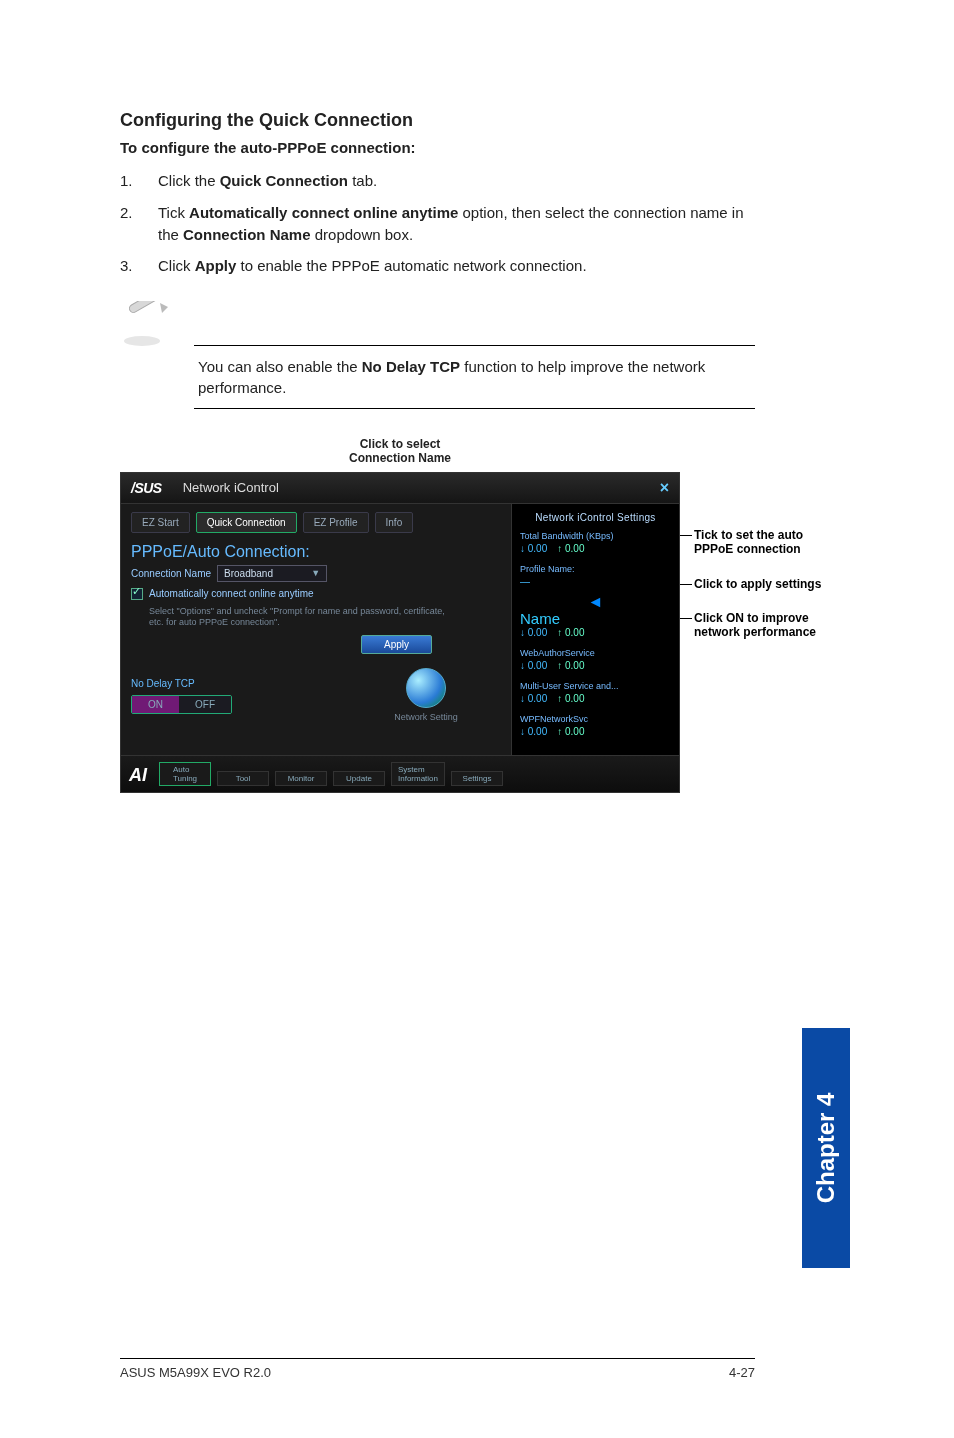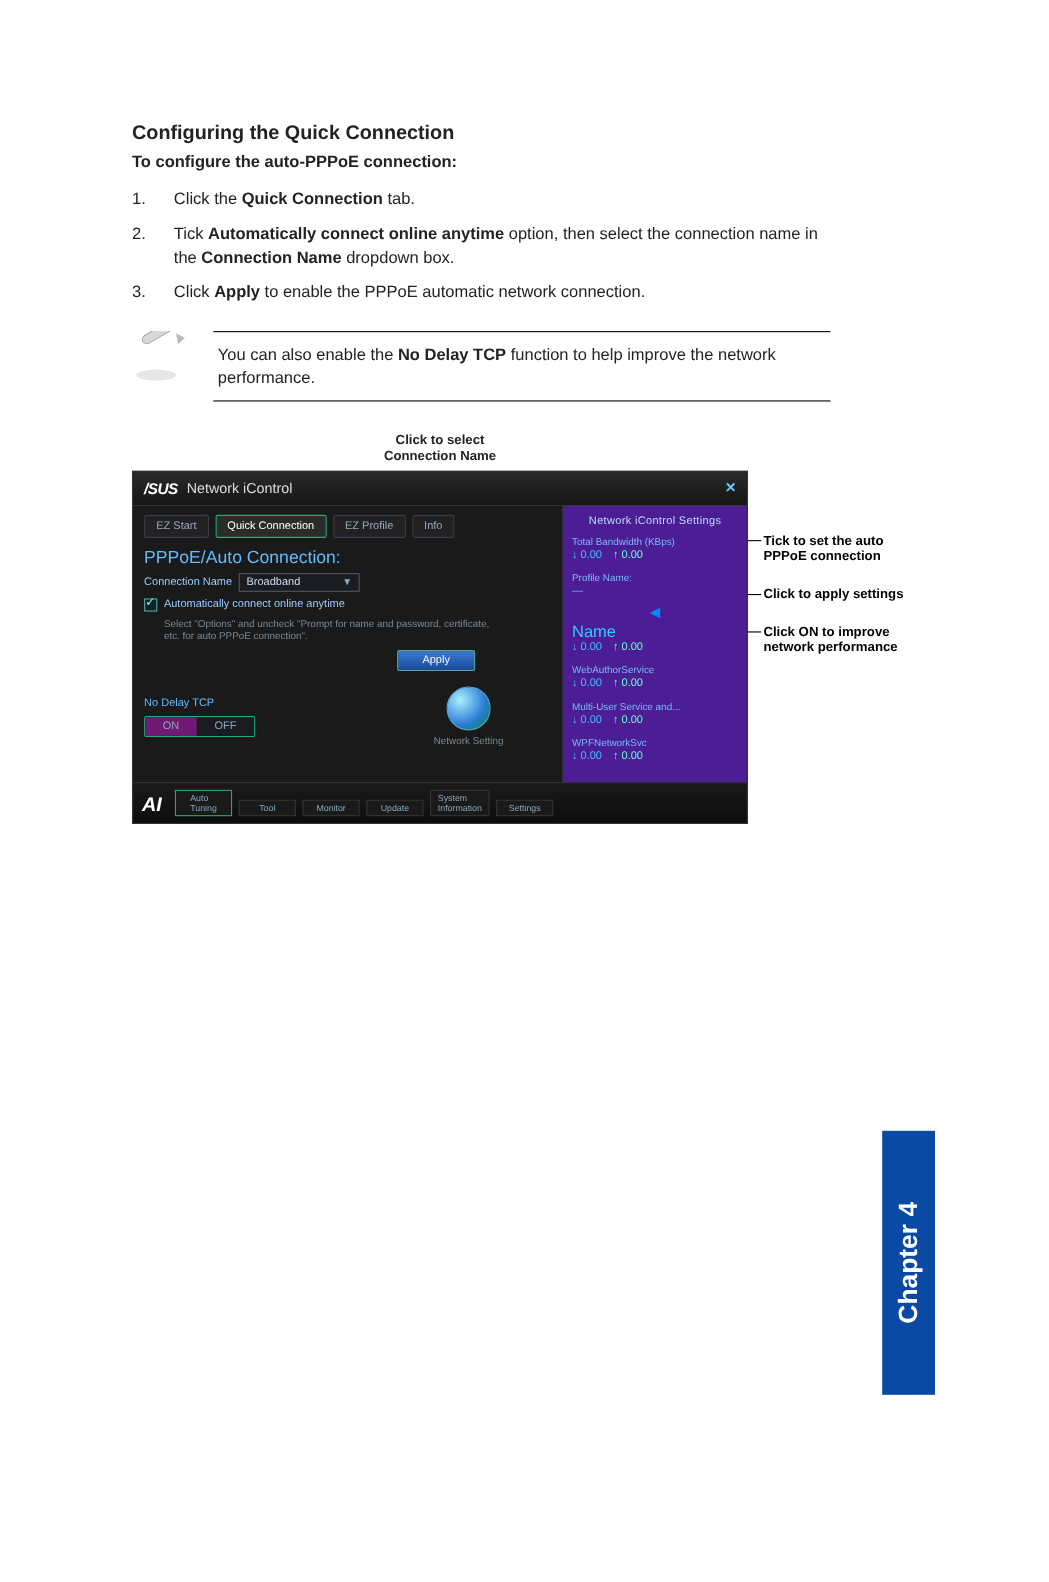--- a/index.html
+++ b/index.html
@@ -6,32 +6,32 @@
   html, body { width: 954px; height: 1438px; background: #fff; font-family: Arial, Helvetica, sans-serif; color: #222; }
   .page { position: relative; width: 850px; height: 1438px; padding: 110px 95px 60px 120px; }
   h2 { font-size: 18px; font-weight: bold; margin-bottom: 8px; }
   .sub { font-size: 15px; font-weight: bold; margin-bottom: 14px; }
   ol.steps { list-style: none; padding: 0; margin: 0 0 24px 0; }
   ol.steps li { display: flex; font-size: 15px; line-height: 1.45; margin-bottom: 10px; }
   ol.steps li .num { width: 38px; flex-shrink: 0; }
   ol.steps li .body { flex: 1; }
   .note-row { display: flex; align-items: flex-start; gap: 18px; margin-bottom: 28px; }
   .note-icon { width: 56px; height: 48px; flex-shrink: 0; }
-  .note-box { flex: 1; border-top: 1px solid #000; border-bottom: 1px solid #000; padding: 10px 4px; font-size: 15px; line-height: 1.4; }
+  .note-box { flex: 1; border-top: 1px solid #000; border-bottom: 1px solid #000; padding: 10px 4px; font-size: 15px; line-height: 1.4; margin-top: 44px; }
   .shot-wrap { position: relative; width: 720px; margin: 0 auto; }
   .shot-top-label { text-align: center; font-size: 12px; font-weight: bold; line-height: 1.2; margin-bottom: 6px; margin-left: -160px; }
   .shot-box { position: relative; display: flex; }
   .app { width: 560px; background: #1a1a1a; border: 1px solid #333; color: #bcd; font-size: 11px; }
   .app-titlebar { display: flex; align-items: center; justify-content: space-between; background: linear-gradient(#2a2a2a,#151515); padding: 6px 10px; border-bottom: 1px solid #333; }
-  .app-title-left { display: flex; align-items: center; gap: 8px; color: #ddd; font-size: 13px; justify-content: space-between; }
+  .app-title-left { display: flex; align-items: center; gap: 21px; color: #ddd; font-size: 13px; justify-content: space-between; }
   .asus-logo { font-weight: bold; font-style: italic; letter-spacing: -0.5px; color: #fff; font-size: 14px; }
   .win-close { color: #6cf; font-size: 16px; font-weight: bold; cursor: pointer; }
   .app-row { display: flex; }
   .app-left { flex: 1; padding: 8px 10px 12px 10px; }
-  .app-right { width: 168px; background: #4c1d95; border-left: 1px solid #333; padding: 8px 8px; }
+  .app-right { width: 168px; background: #000000; border-left: 1px solid #333; padding: 8px 8px; }
   .tabs { display: flex; gap: 6px; margin-bottom: 10px; }
   .tab { padding: 4px 10px; border: 1px solid #3a3a4a; background: #222; color: #9ab; font-size: 10px; border-radius: 2px; }
   .tab.active { border-color: #2a6; color: #fff; background: #2b2b2b; }
   .sec-title { color: #6bf; font-size: 16px; margin: 6px 0 4px; }
   .field-row { display: flex; align-items: center; gap: 6px; margin-bottom: 6px; }
   .dropdown { display: inline-flex; align-items: center; justify-content: space-between; border: 1px solid #556; background: #1b1b22; color: #cde; padding: 2px 6px; font-size: 10px; min-width: 110px; }
   .dropdown .caret { font-size: 9px; color: #8ab; }
   .chk { width: 12px; height: 12px; border: 1px solid #5a8; background: #123; display: inline-block; position: relative; }
   .chk::after { content: "✓"; position: absolute; top: -4px; left: 0; color: #8fc; font-size: 11px; }
   .chk-label { color: #9cf; font-size: 10px; }
@@ -234,14 +234,18 @@
         <div class="co">Click to apply settings</div>
         <div class="co">Click ON to improve network performance</div>
       </div>
     </div>
   </div>
 
   <div class="chapter-tab">
     <span>Chapter 4</span>
   </div>
 
+  <div class="footer">
+    <span>ASUS M5A99X EVO R2.0</span>
+    <span>4-27</span>
+  </div>
 
 </div>
 
 </body></html>

